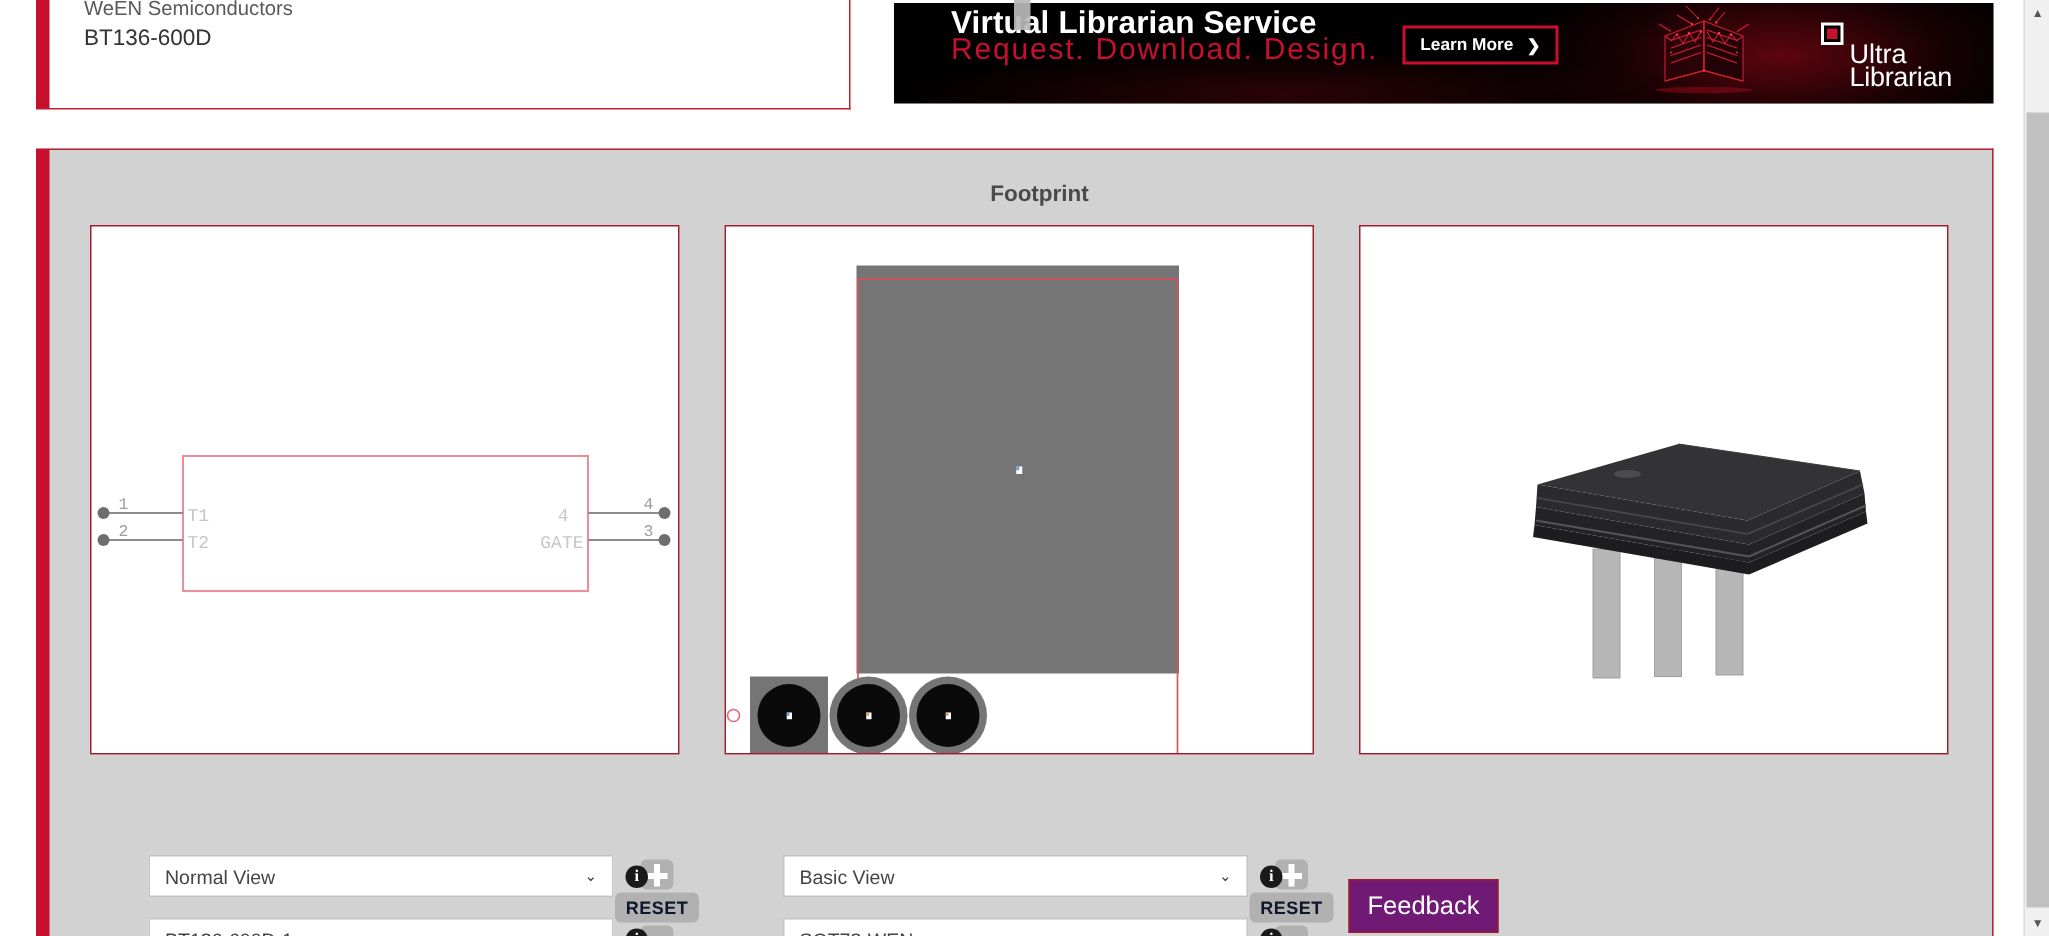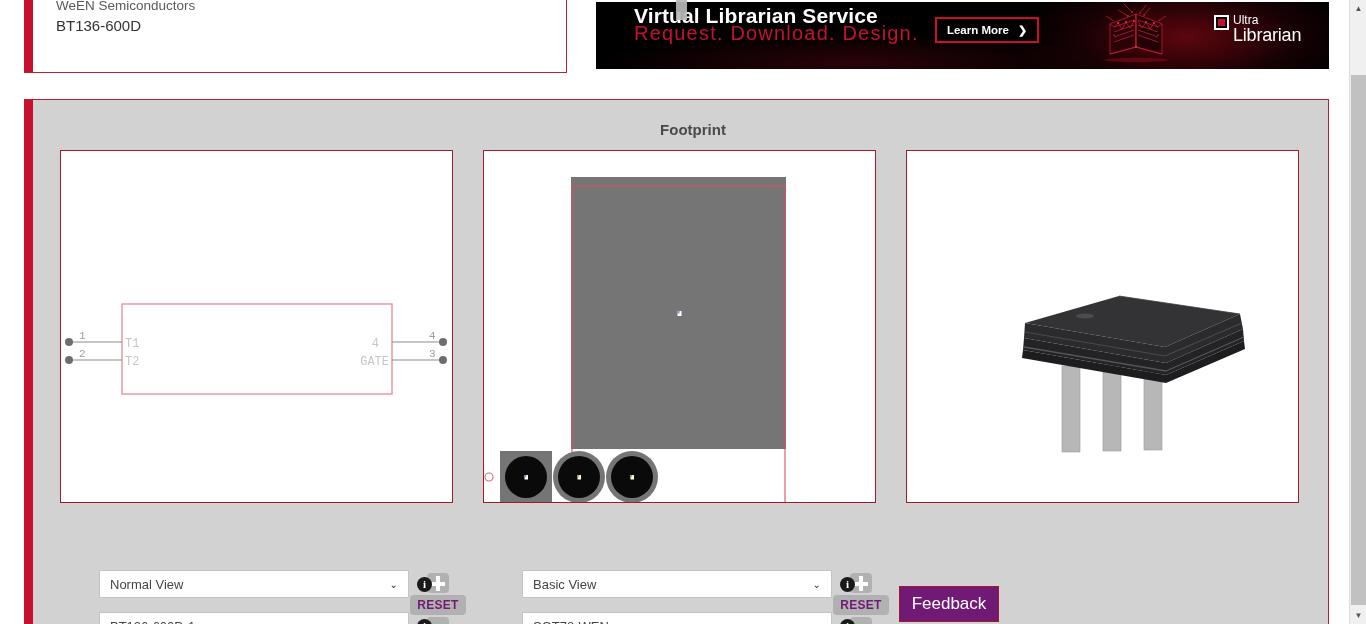--- a/index.html
+++ b/index.html
@@ -79,21 +79,21 @@
   }
   .chip-mark {
     width: 15px; height: 15px; border: 2px solid #ffffff; margin-top: 2px;
     position: relative; background: #000;
   }
   .chip-mark::before {
     content: ""; position: absolute; left: 2px; top: 2px; right: 2px; bottom: 2px;
     background: #c8102e;
   }
   .logo-words { line-height: 15px; }
-  .logo-ultra { font-size: 12px; color: #ffffff; font-weight: normal; font-family: "Liberation Sans", sans-serif; }
+  .logo-ultra { font-size: 18px; color: #ffffff; font-weight: normal; font-family: "Liberation Sans", sans-serif; margin-top: 16px; }
   .logo-lib { font-size: 18px; color: #ffffff; font-weight: normal; letter-spacing: -0.2px; font-family: "Liberation Sans", sans-serif; }
 
   
   .text-cursor {
     position: absolute; left: 676px; top: 0px; width: 11px; height: 20px;
     background: #b9b9b9; opacity: 0.92;
   }
 
   
   .preview-card {
@@ -129,21 +129,21 @@
     display: flex; flex-direction: column; align-items: center; gap: 2px;
   }
   .zc-btn {
     width: 22px; height: 20px; background: #b1b1b1; border-radius: 4px;
     position: relative;
   }
   .zc-btn .h { position: absolute; left: 4px; top: 8.5px; width: 14px; height: 4px; background: #ffffff; }
   .zc-btn .v { position: absolute; top: 3px; left: 9px; width: 4px; height: 15px; background: #ffffff; }
   .zc-reset {
     width: 56px; height: 20px; background: #b1b1b1; border-radius: 4px;
-    color: #701a75; font-size: 12px; font-weight: bold; letter-spacing: 0.3px;
+    color: #0f172a; font-size: 12px; font-weight: bold; letter-spacing: 0.3px;
     display: flex; align-items: center; justify-content: center;
     font-family: "Liberation Sans", sans-serif;
   }
 
   
   .sym-svg { position: absolute; left: 0; top: 0; }
 
   
   .fp-svg { position: absolute; left: 0; top: 0; }
 

